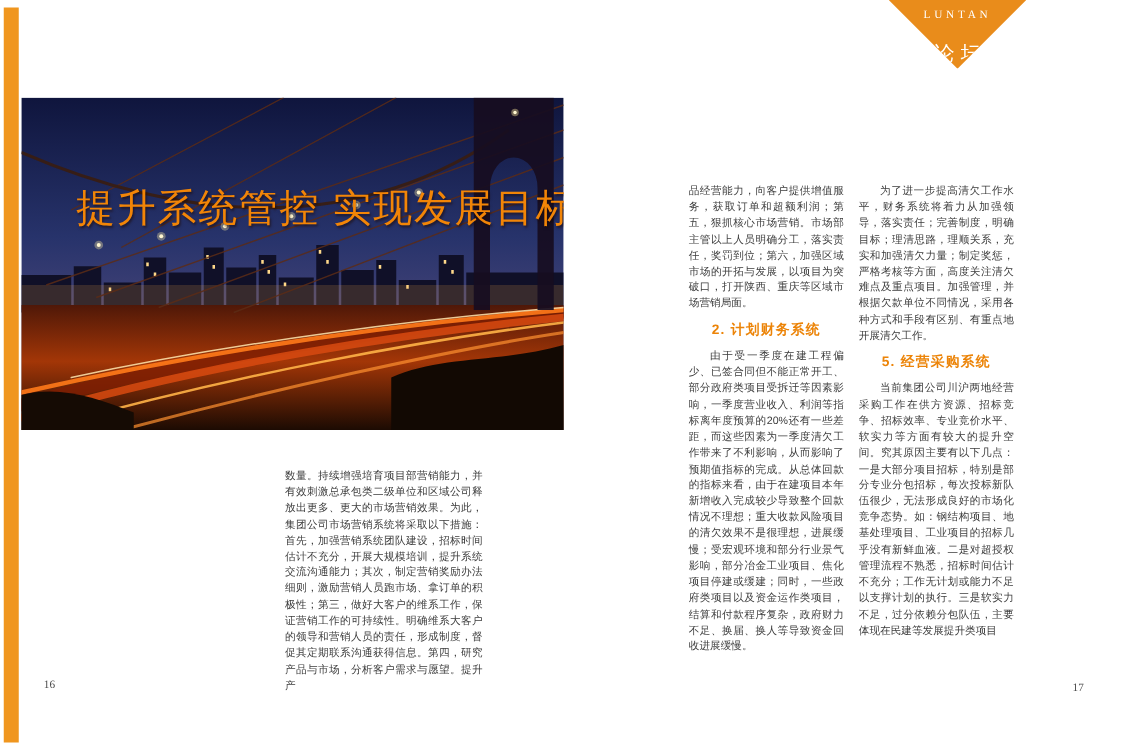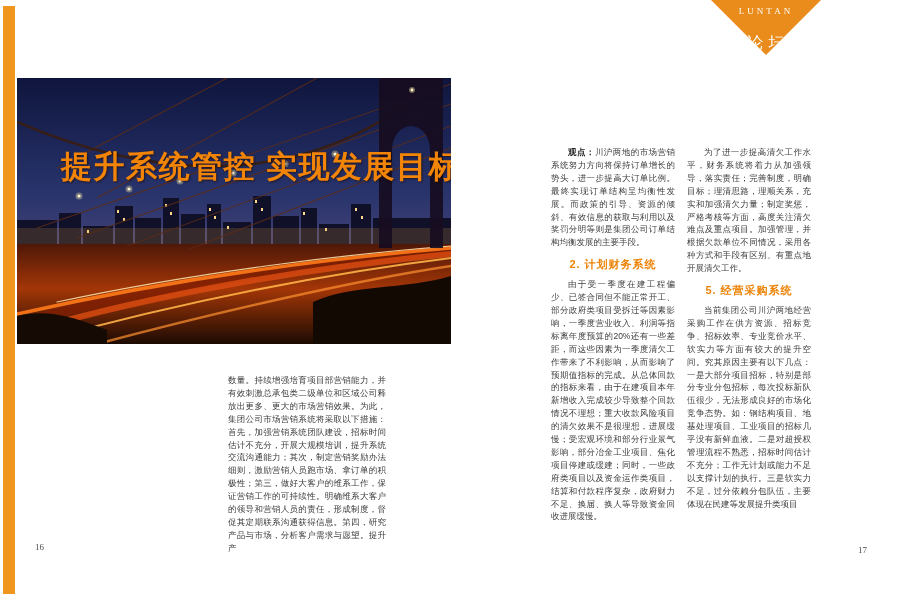--- a/index.html
+++ b/index.html
@@ -12,21 +12,21 @@
   
   .tag{position:absolute;left:711px;top:0;width:110px;height:55px;background:#e98c1b;
        clip-path:polygon(0 0,100% 0,50% 100%);text-align:center;color:#fff;}
   .tag-en{display:block;margin-top:6px;font-family:"Liberation Serif",serif;
           font-size:9px;letter-spacing:3px;}
   .tag-zh{display:block;margin-top:17px;font-size:16px;letter-spacing:5px;padding-left:5px;}
 
   
   .photo{position:absolute;left:17px;top:78px;width:434px;height:266px;overflow:hidden;}
   .photo svg{position:absolute;left:0;top:0;}
-  .photo-title{position:absolute;left:44px;top:68px;font-size:31px;font-weight:bold;
+  .photo-title{position:absolute;left:44px;top:68px;font-size:31px;font-weight:normal;
                color:#f28507;letter-spacing:1.5px;white-space:nowrap;
                text-shadow:1px 1px 2px rgba(30,8,0,.6);}
 
   
   .col{position:absolute;font-size:8.5px;line-height:12.9px;text-align:justify;color:#3c3c3c;}
   .col p{margin:0;}
   p.ind{text-indent:2em;}
   h4.sec{margin:9px 0 7px;color:#ec8408;font-size:11px;font-weight:bold;
          text-align:center;letter-spacing:1px;}
   .vp b{color:#1d1d1d;}
@@ -150,21 +150,21 @@
       <path d="M0,238 C30,230 60,240 90,252 L90,266 L0,266 Z" fill="#150b04"></path>
     </svg>
     <div class="photo-title">提升系统管控 实现发展目标</div>
   </div>
 
   <div class="col" id="lcol2">
     <p>数量。持续增强培育项目部营销能力，并有效刺激总承包类二级单位和区域公司释放出更多、更大的市场营销效果。为此，集团公司市场营销系统将采取以下措施：首先，加强营销系统团队建设，招标时间估计不充分，开展大规模培训，提升系统交流沟通能力；其次，制定营销奖励办法细则，激励营销人员跑市场、拿订单的积极性；第三，做好大客户的维系工作，保证营销工作的可持续性。明确维系大客户的领导和营销人员的责任，形成制度，督促其定期联系沟通获得信息。第四，研究产品与市场，分析客户需求与愿望。提升产</p>
   </div>
 
   <div class="col" id="rcol1">
-    <p class="ind vp"><b>观点：</b><span>川沪两地的市场营销系统努力方向将保持订单增长的势头，进一步提高大订单比例。最终实现订单结构呈均衡性发展。而政策的引导、资源的倾斜、有效信息的获取与利用以及奖罚分明等则是集团公司订单结构均衡发展的主要手段。</span></p>
+    <p>品经营能力，向客户提供增值服务，获取订单和超额利润；第五，狠抓核心市场营销。市场部主管以上人员明确分工，落实责任，奖罚到位；第六，加强区域市场的开拓与发展，以项目为突破口，打开陕西、重庆等区域市场营销局面。</p>
     <h4 class="sec">2. 计划财务系统</h4>
     <p class="ind">由于受一季度在建工程偏少、已签合同但不能正常开工、部分政府类项目受拆迁等因素影响，一季度营业收入、利润等指标离年度预算的20%还有一些差距，而这些因素为一季度清欠工作带来了不利影响，从而影响了预期值指标的完成。从总体回款的指标来看，由于在建项目本年新增收入完成较少导致整个回款情况不理想；重大收款风险项目的清欠效果不是很理想，进展缓慢；受宏观环境和部分行业景气影响，部分冶金工业项目、焦化项目停建或缓建；同时，一些政府类项目以及资金运作类项目，结算和付款程序复杂，政府财力不足、换届、换人等导致资金回收进展缓慢。</p>
   </div>
   <div class="col" id="rcol2">
     <p class="ind">为了进一步提高清欠工作水平，财务系统将着力从加强领导，落实责任；完善制度，明确目标；理清思路，理顺关系，充实和加强清欠力量；制定奖惩，严格考核等方面，高度关注清欠难点及重点项目。加强管理，并根据欠款单位不同情况，采用各种方式和手段有区别、有重点地开展清欠工作。</p>
     <h4 class="sec">5. 经营采购系统</h4>
     <p class="ind">当前集团公司川沪两地经营采购工作在供方资源、招标竞争、招标效率、专业竞价水平、软实力等方面有较大的提升空间。究其原因主要有以下几点：一是大部分项目招标，特别是部分专业分包招标，每次投标新队伍很少，无法形成良好的市场化竞争态势。如：钢结构项目、地基处理项目、工业项目的招标几乎没有新鲜血液。二是对超授权管理流程不熟悉，招标时间估计不充分；工作无计划或能力不足以支撑计划的执行。三是软实力不足，过分依赖分包队伍，主要体现在民建等发展提升类项目</p>
   </div>
 
   <div class="pagenum" id="pn-left">16</div>

